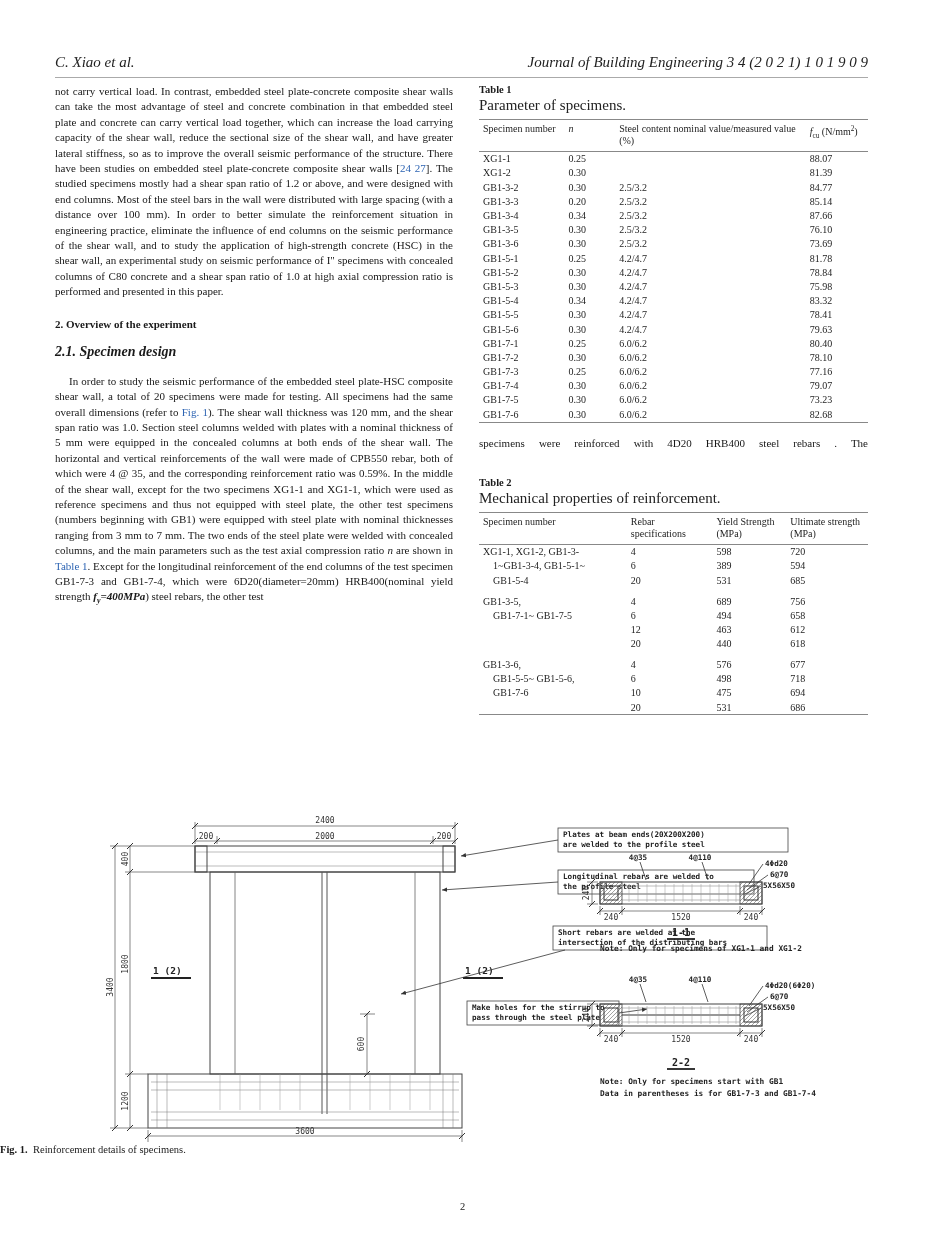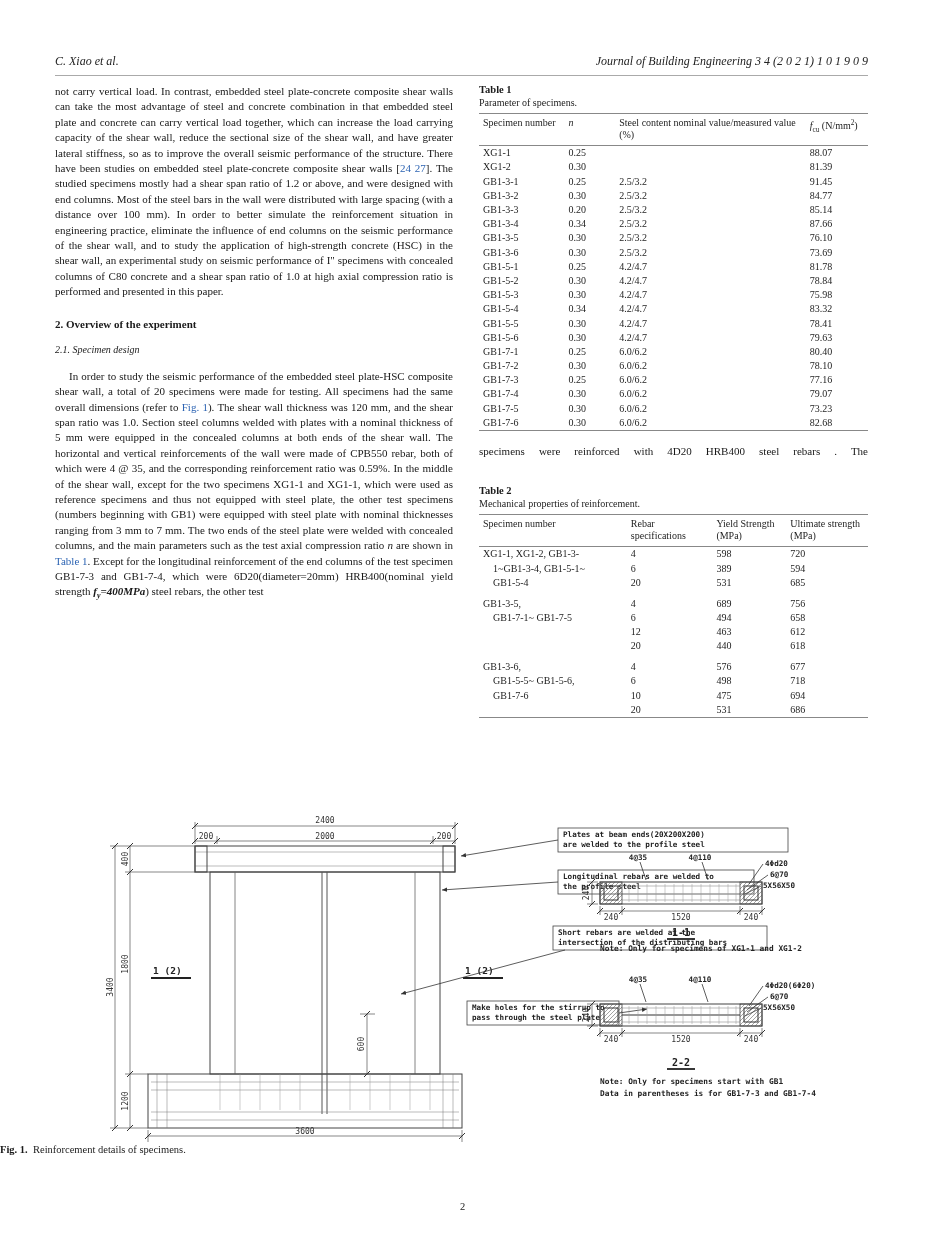--- a/index.html
+++ b/index.html
@@ -6,21 +6,21 @@
   html,body { background:#fff; }
   body {
     width:925px; height:1234px; position:relative;
     font-family:"Liberation Serif", serif; color:#1a1a1a;
     overflow:hidden;
   }
   
   .page-header {
     position:absolute; top:54px; left:55px; right:57px;
     display:flex; justify-content:space-between;
-    font-size:12px; font-style:italic; color:#222;
+    font-size:15px; font-style:italic; color:#222;
     padding-bottom:6px; border-bottom:1px solid #aaa;
   }
   
   .columns {
     position:absolute; top:84px; left:55px; right:57px;
     display:flex; gap:26px;
   }
   .col-left  { width:398px; }
   .col-right { width:389px; }
   .body-text {
@@ -30,26 +30,26 @@
   .seg-link { color:#2d64b3; cursor:pointer; }
   .seg-italic { font-style:italic; }
   .seg-bi { font-style:italic; font-weight:bold; }
   .seg-sub { vertical-align:sub; font-size:72%;margin-top:28px; }
   .seg-bi-sub { font-style:italic; font-weight:bold; vertical-align:sub; font-size:72%; }
   .seg-sup { vertical-align:super; font-size:72%; }
   h2.section {
     font-size:11px; font-weight:bold; margin:18px 0 14px 0;
   }
   h3.subsection {
-    font-size:10px; font-style:italic; font-weight:normal; margin:0 0 14px 0;
+    font-size:14px; font-style:italic; font-weight:bold; margin:0 0 14px 0;
   }
   
   .table-block { margin-bottom:0; }
   .table-label { font-weight:bold; font-size:10.5px; margin-bottom:2px; }
-  .table-caption { font-size:10px; color:#222; margin-bottom:5px; }
+  .table-caption { font-size:15px; color:#222; margin-bottom:5px; }
   table.paper-table {
     width:100%; border-collapse:collapse; font-size:10px; color:#1d1d1d;
     border-top:1px solid #888; border-bottom:1px solid #888;
   }
   table.paper-table th {
     font-weight:normal; text-align:left; vertical-align:top;
     padding:3px 4px 4px 4px; border-bottom:1px solid #888; line-height:12px;
   }
   table.paper-table td {
     padding:1.3px 4px; vertical-align:top; line-height:11.6px;
@@ -128,26 +128,20 @@
               <td>XG1-1</td>
               <td>0.25</td>
               <td></td>
               <td>88.07</td>
             </tr>
             <tr>
               <td>XG1-2</td>
               <td>0.30</td>
               <td></td>
               <td>81.39</td>
-            </tr>
-            <tr>
-              <td>GB1-3-1</td>
-              <td>0.25</td>
-              <td>2.5/3.2</td>
-              <td>91.45</td>
             </tr>
             <tr>
               <td>GB1-3-2</td>
               <td>0.30</td>
               <td>2.5/3.2</td>
               <td>84.77</td>
             </tr>
             <tr>
               <td>GB1-3-3</td>
               <td>0.20</td>

